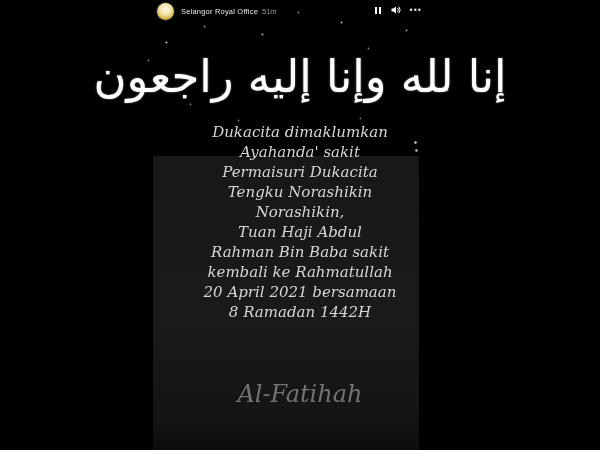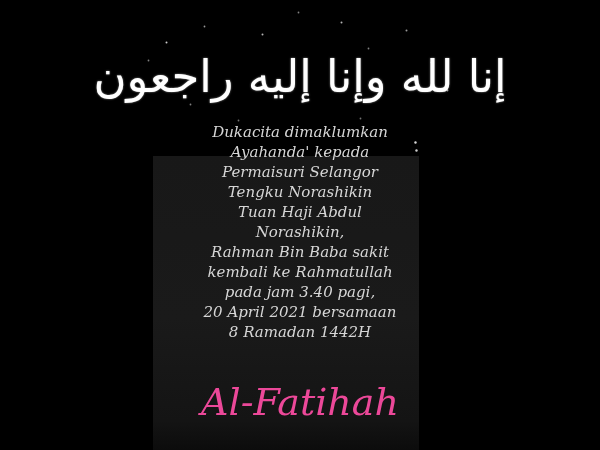--- a/index.html
+++ b/index.html
@@ -41,42 +41,58 @@
            416px 150px 0 .7px rgba(255,255,255,.8),
            148px 60px 0 .4px rgba(255,255,255,.5);}
   
   .panel{position:absolute;left:153px;top:156px;width:266px;height:294px;
          background:linear-gradient(180deg,#181818 0%,#1a1a1a 55%,#141414 90%,#0c0c0c 100%);}
   .bodytxt{position:absolute;left:140px;top:122px;width:320px;text-align:center;
            font-family:"DejaVu Serif","Liberation Serif",serif;font-style:italic;
            font-size:15px;line-height:20px;color:#d6d6d6;}
   .footer{position:absolute;left:140px;top:380px;width:320px;text-align:center;
           font-family:"DejaVu Serif","Liberation Serif",serif;font-style:italic;
-          font-size:38px;color:#ec4899;}
+          font-size:24px;color:#737373;}
 </style>
 </head>
 <body>
 
 <div class="canvas">
 
+  <div class="hdr">
+    <div class="avatar"></div>
+    <div class="uname">Selangor Royal Office</div>
+    <div class="tstamp">51m</div>
+    <div class="hdr-icons">
+      <div class="pause">
+          <i></i>
+          <i></i>
+        </div>
+      <svg class="spk" width="12" height="12" viewBox="0 0 24 24">
+        <path d="M3 9v6h4l5 4V5L7 9H3z" fill="#fff"></path>
+        <path d="M15.5 8.5a5 5 0 0 1 0 7" stroke="#fff" stroke-width="2" fill="none" stroke-linecap="round"></path>
+        <path d="M18 6a9 9 0 0 1 0 12" stroke="#fff" stroke-width="2" fill="none" stroke-linecap="round"></path>
+      </svg>
+      <div class="more">•••</div>
+    </div>
+  </div>
 
   <div class="callig">إنا لله وإنا إليه راجعون</div>
   <div class="stars"></div>
 
   <div class="panel"></div>
 
   <div class="bodytxt">
     <div>Dukacita dimaklumkan</div>
-    <div>Ayahanda' kepada</div>
-    <div>Permaisuri Selangor</div>
+    <div>Ayahanda' sakit</div>
+    <div>Permaisuri Dukacita</div>
     <div>Tengku Norashikin</div>
+    <div>Norashikin,</div>
     <div>Tuan Haji Abdul</div>
-    <div>Norashikin,</div>
     <div>Rahman Bin Baba sakit</div>
     <div>kembali ke Rahmatullah</div>
-    <div>pada jam 3.40 pagi,</div>
     <div>20 April 2021 bersamaan</div>
     <div>8 Ramadan 1442H</div>
   </div>
 
   <div class="footer">Al-Fatihah</div>
 
 </div>
 
 </body></html>

